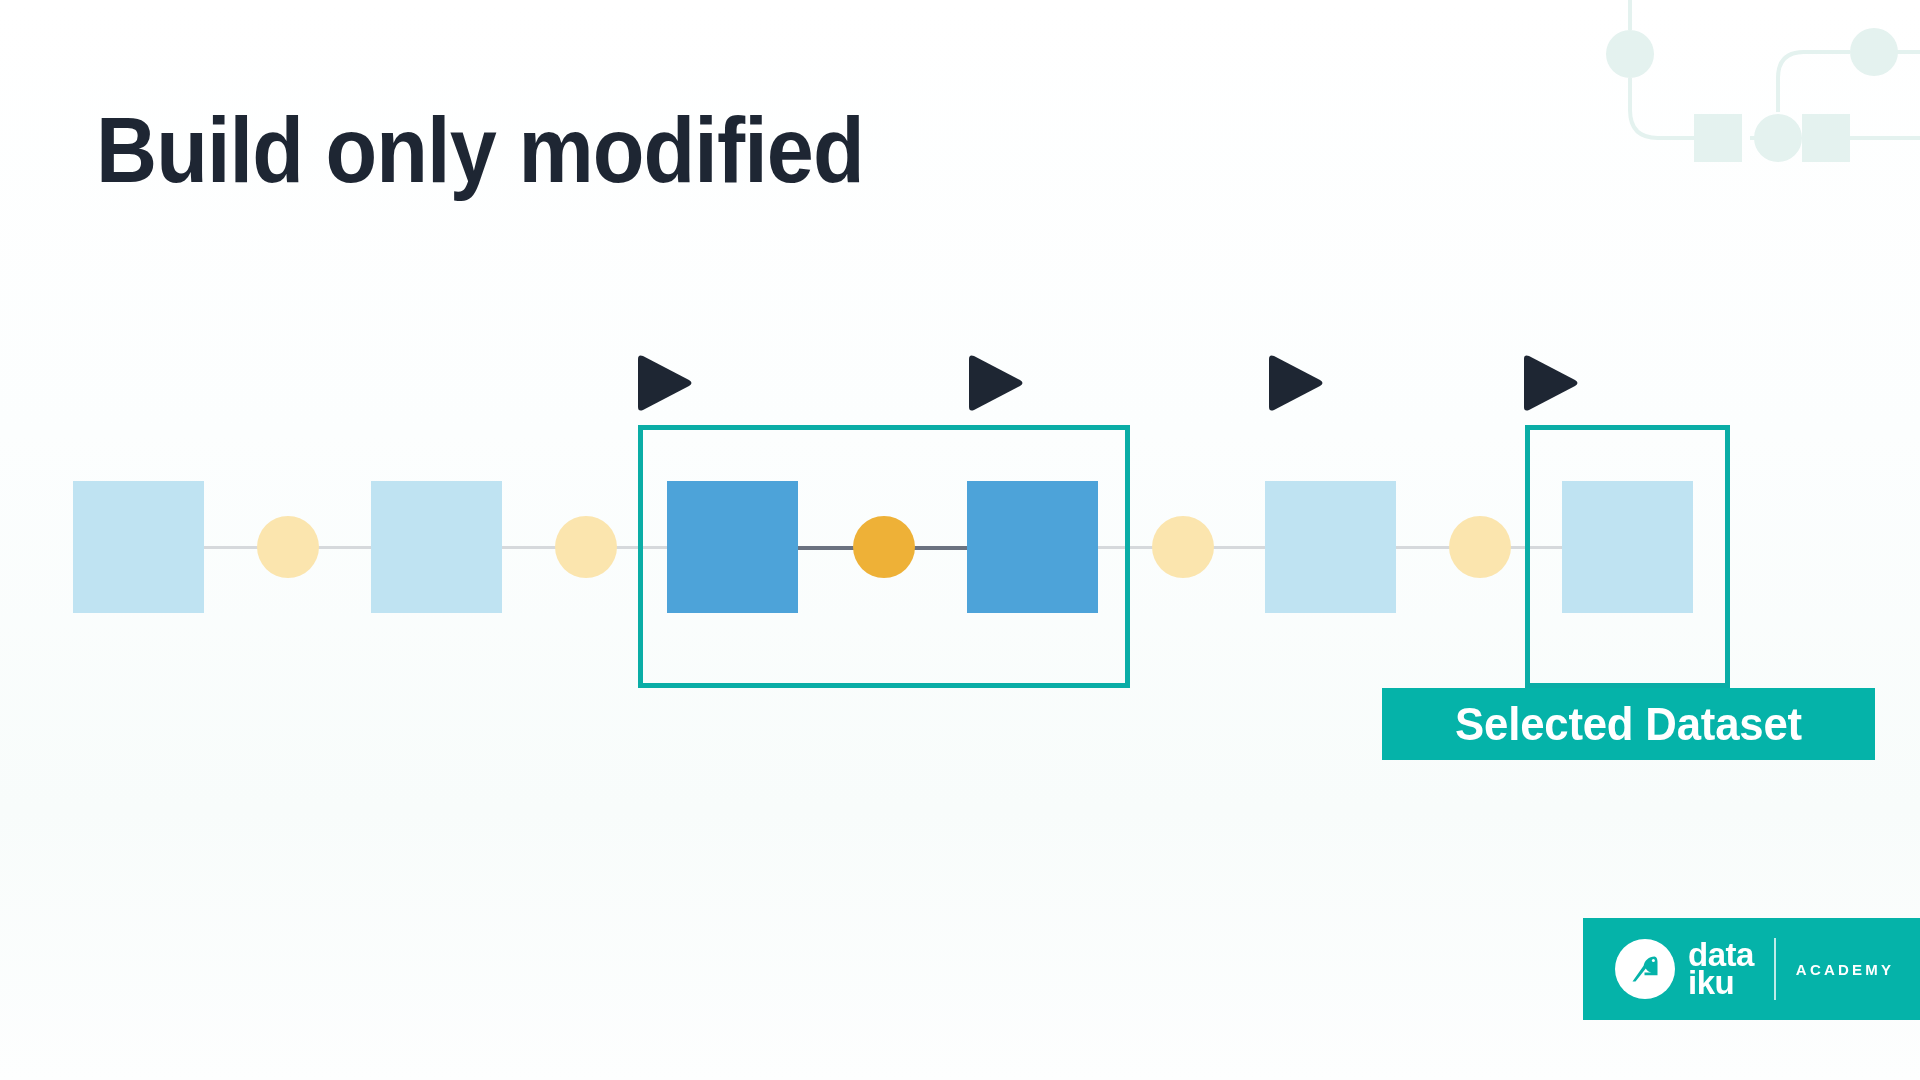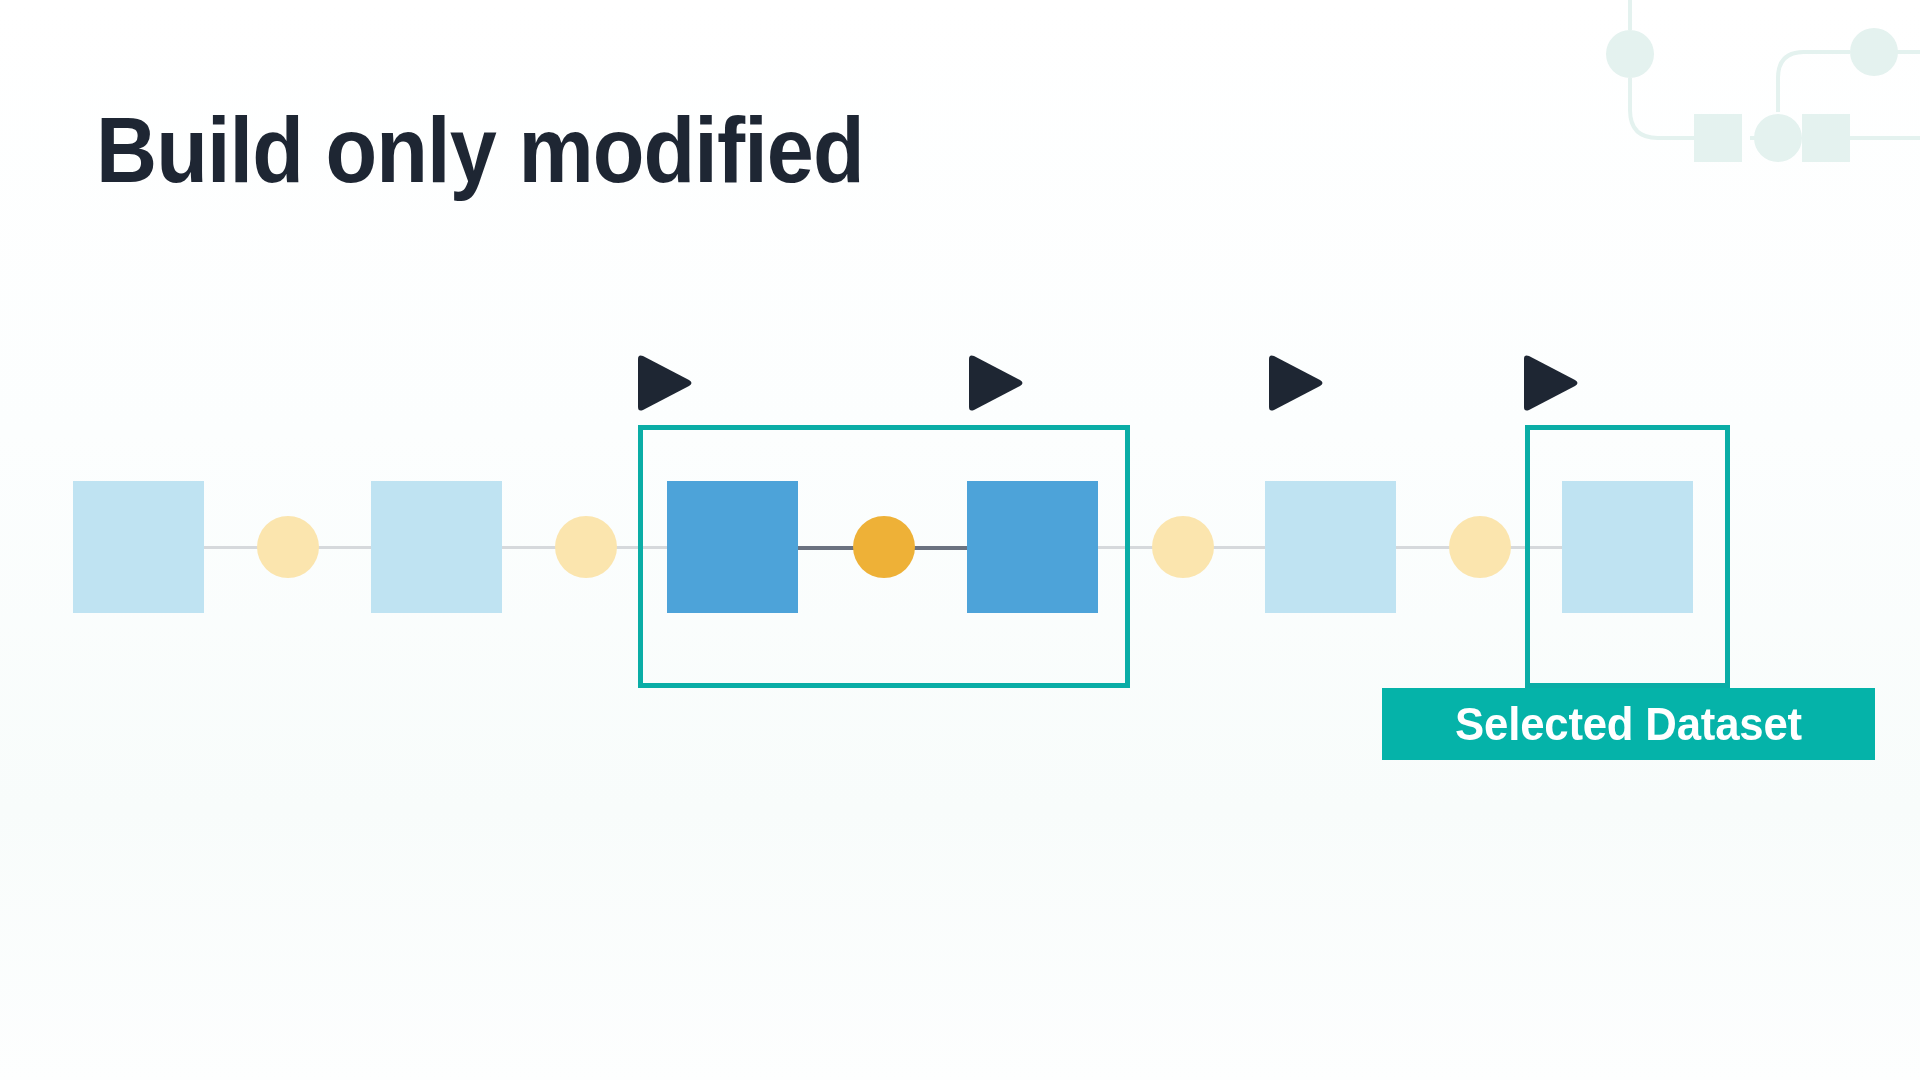--- a/index.html
+++ b/index.html
@@ -252,14 +252,28 @@
 
     <div class="hl-frame" style="left:638px; top:425px; width:492px; height:263px;"></div>
 
     <div class="hl-frame" style="left:1525px; top:425px; width:205px; height:263px;"></div>
     <div class="hl-banner" style="left:1382px; top:688px; width:493px; height:72px;text-align:center;">
       <span>Selected Dataset</span>
     </div>
 
   </div>
 
+  <div class="logo">
+    <div class="logo-bird">
+      <svg width="42" height="42" viewBox="0 0 42 42" xmlns="http://www.w3.org/2000/svg">
+        <path d="M30.5 8.5 C25 8.5 20.5 12.5 19.6 17.8 L8.5 33.5 L11.5 33.5 L21.8 20.5 C23 22.6 25 24.1 27.4 24.6 L20.5 24.6 L20.5 27.2 L33.5 27.2 C33.5 22.6 33.5 16.5 33.5 13.8 C33.5 10.8 32.4 8.5 30.5 8.5 Z" fill="#05b3a9"></path>
+        <circle cx="29.4" cy="12.6" r="1.5" fill="#ffffff"></circle>
+      </svg>
+    </div>
+    <div class="logo-wordmark">
+      <div>data</div>
+      <div>iku</div>
+    </div>
+    <div class="logo-divider"></div>
+    <div class="logo-academy">ACADEMY</div>
+  </div>
 
 </div>
 
 </body></html>

